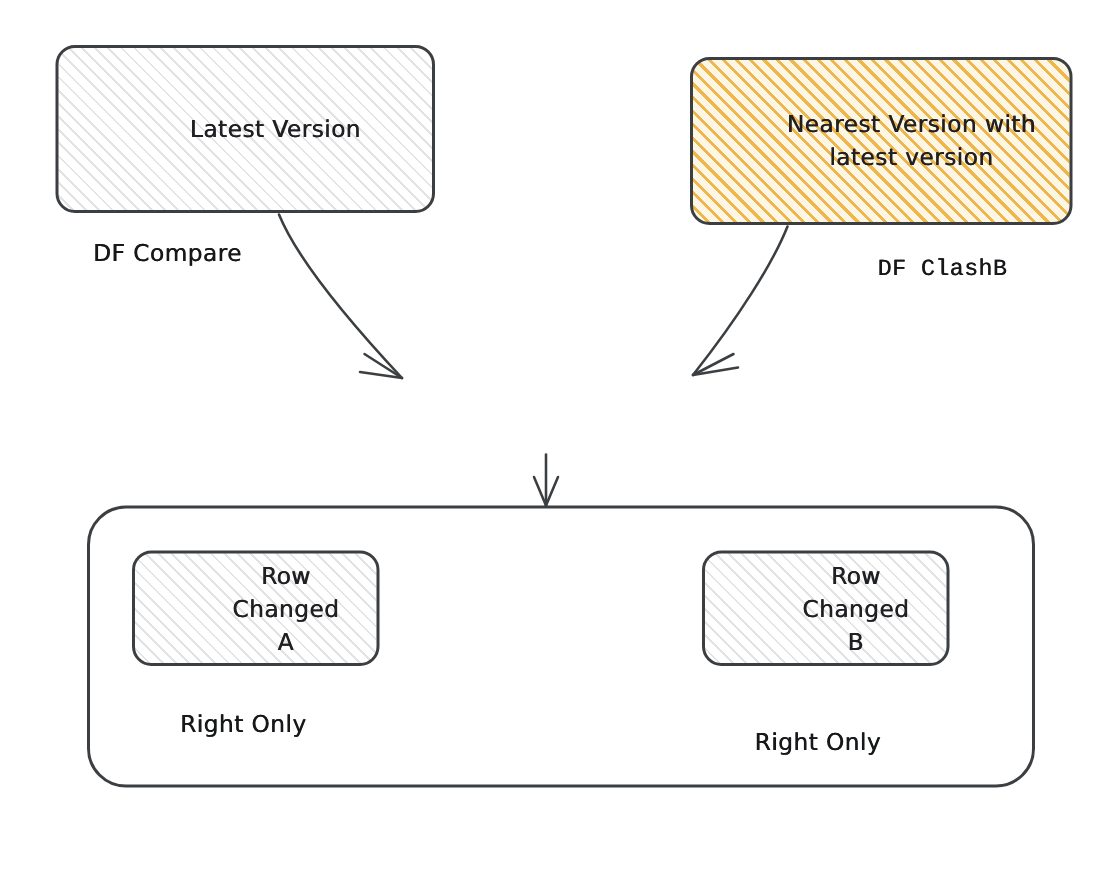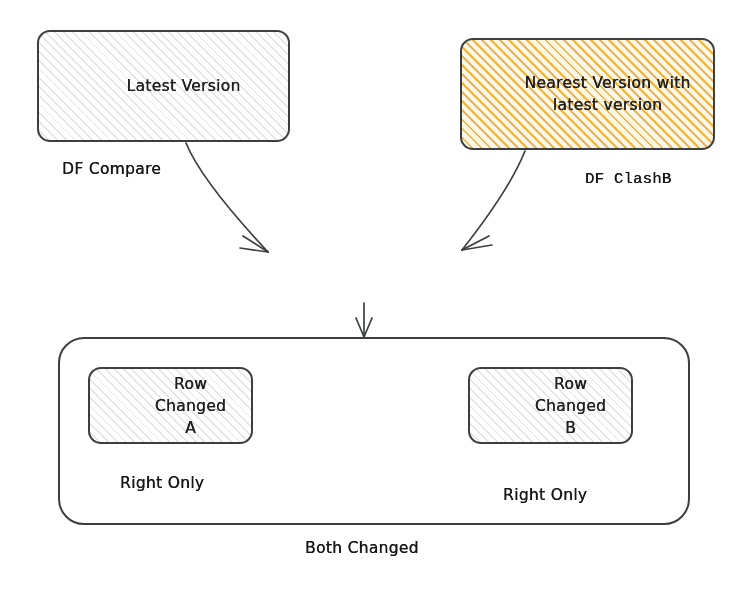--- a/index.html
+++ b/index.html
@@ -166,21 +166,20 @@
 A</span>
   </div>
   <div class="caption" id="label-left-only">Right Only</div>
 
   <div class="box hatch-gray" id="box-row-changed-b">
     <span class="box-label">Row Changed
 B</span>
   </div>
   <div class="caption" id="label-right-only">Right Only</div>
 
-  <div class="caption" id="label-both-changed">Both Changed</div>
 
   <svg id="arrows" viewBox="0 0 742 595">
 
     <g>
       <path class="arrow-stroke" d="M 186 143 C 197 170, 225 206, 268 252"></path>
       <path class="arrow-stroke" d="M 268 252 L 243 236"></path>
       <path class="arrow-stroke" d="M 268 252 L 240 248"></path>
     </g>
 
     <g>

